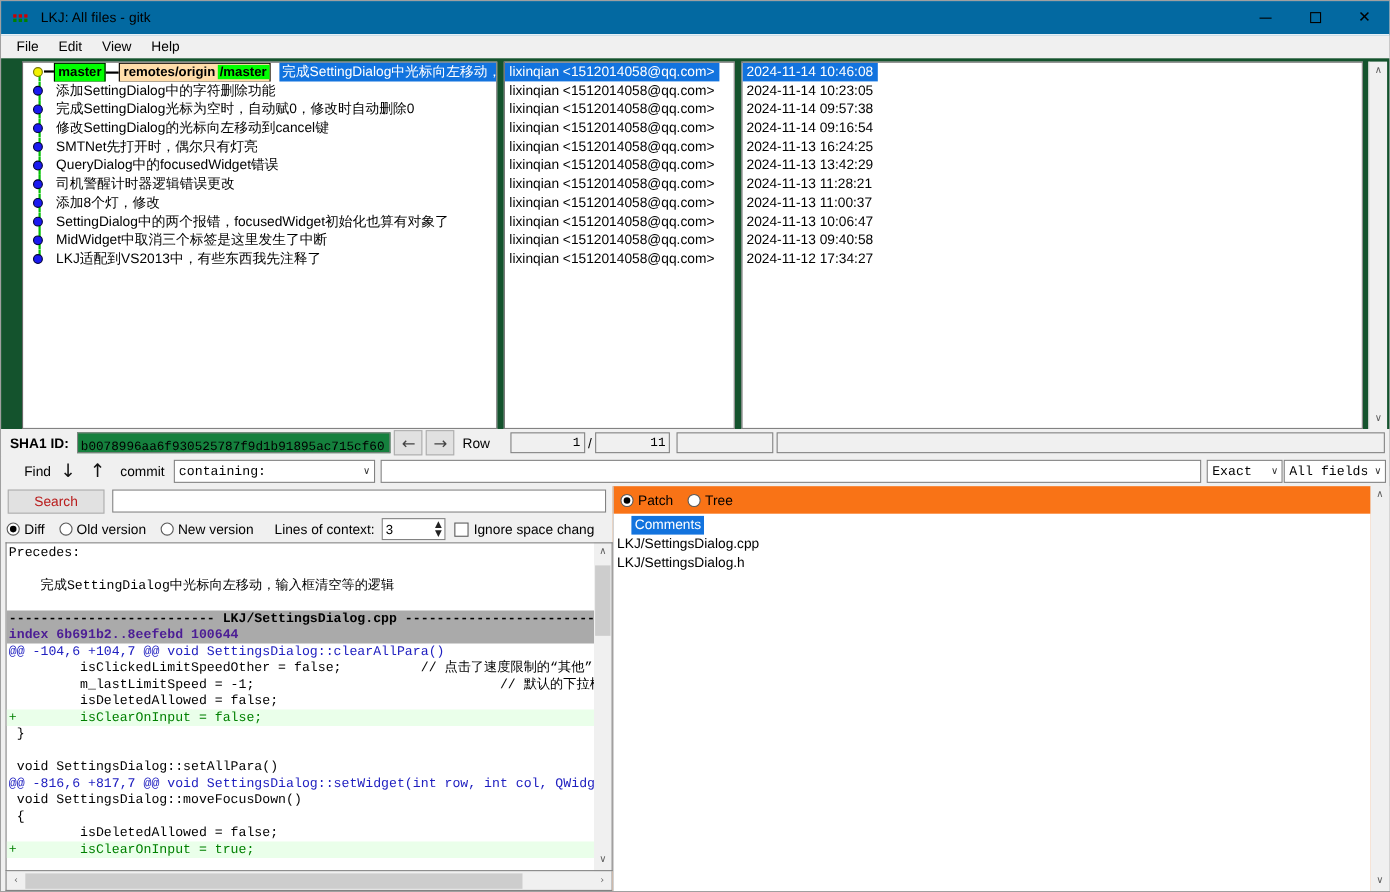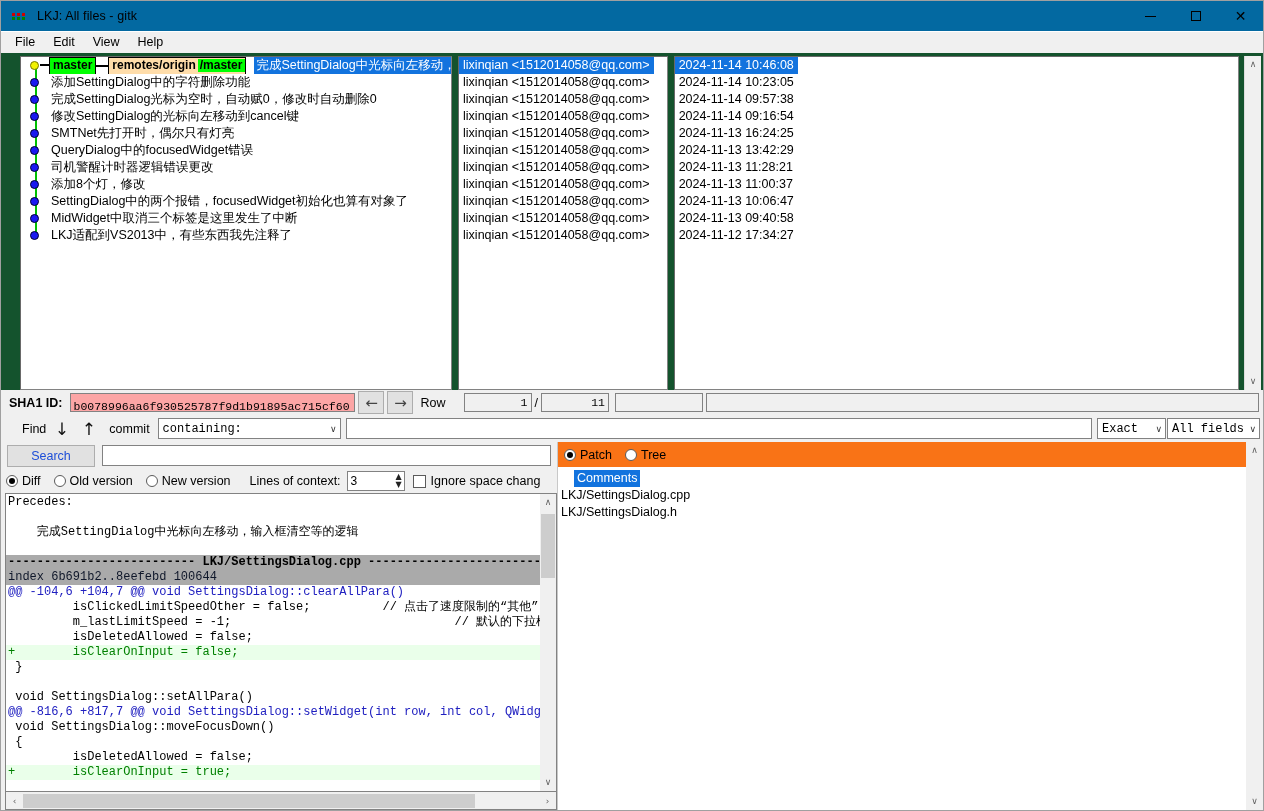--- a/index.html
+++ b/index.html
@@ -152,21 +152,21 @@
     height: 25px; min-height: 25px;
     display: flex; align-items: center;
     background: #f0f0f0;
     padding-left: 8px;
   }
   .lbl { font-size: 12.5px; color: #000; }
   .bold { font-weight: bold; }
   .shainput {
     width: 285px; height: 19px;
     margin-left: 8px;
-    background: #fca5a5;
+    background: #15803d;
     border: 1px solid #828282;
     font-family: "Liberation Mono", monospace;
     font-size: 11.5px; line-height: 17px;
     padding: 4px 2px; color: #000;
     white-space: nowrap; overflow: hidden;
   }
   .navbtn {
     width: 26px; height: 23px;
     margin-left: 3px;
     background: #e1e1e1;
@@ -235,21 +235,21 @@
     background: #f0f0f0;
   }
   .searchrow {
     height: 27px; min-height: 27px;
     display: flex; align-items: center;
     padding-left: 6px;
   }
   .searchbtn {
     width: 88px; height: 22px;
     background: #e1e1e1; border: 1px solid #adadad;
-    font-size: 12.5px; color: #1d4ed8;
+    font-size: 12.5px; color: #b91c1c;
     display:flex; align-items:center; justify-content:center;
   }
   .searchinput {
     flex: 1; height: 21px; margin-left: 7px; margin-right: 6px;
     background: #ffffff; border: 1px solid #828282;
   }
   .optrow {
     height: 24px; min-height: 24px;
     display: flex; align-items: center;
     padding-left: 5px; font-size: 12.5px;
@@ -299,21 +299,21 @@
   }
   .dline {
     height: 15px; line-height: 15px;
     white-space: pre;
     color: #000;
     padding-left: 2px;
   }
   .dline.add { background: #eaffea; color: #008000; }
   .dline.hunk { color: #2020c0; }
   .dline.filehdr { background: #aaaaaa; color: #000; font-weight: bold; }
-  .dline.index { background: #aaaaaa; color: #0f172a; font-weight: normal; }
+  .dline.index { background: #aaaaaa; color: #4c1d95; font-weight: bold; }
   .diff-vscroll {
     width: 17px; background: #f0f0f0;
     border-top: 1px solid #828282;
     border-bottom: 1px solid #828282;
     border-right: 1px solid #828282;
     position: relative;
     display:flex; flex-direction:column; justify-content:space-between; align-items:center;
   }
   .thumb { position:absolute; left:1px; width:14px; background:#cdcdcd; }
   .hscrollrow {

